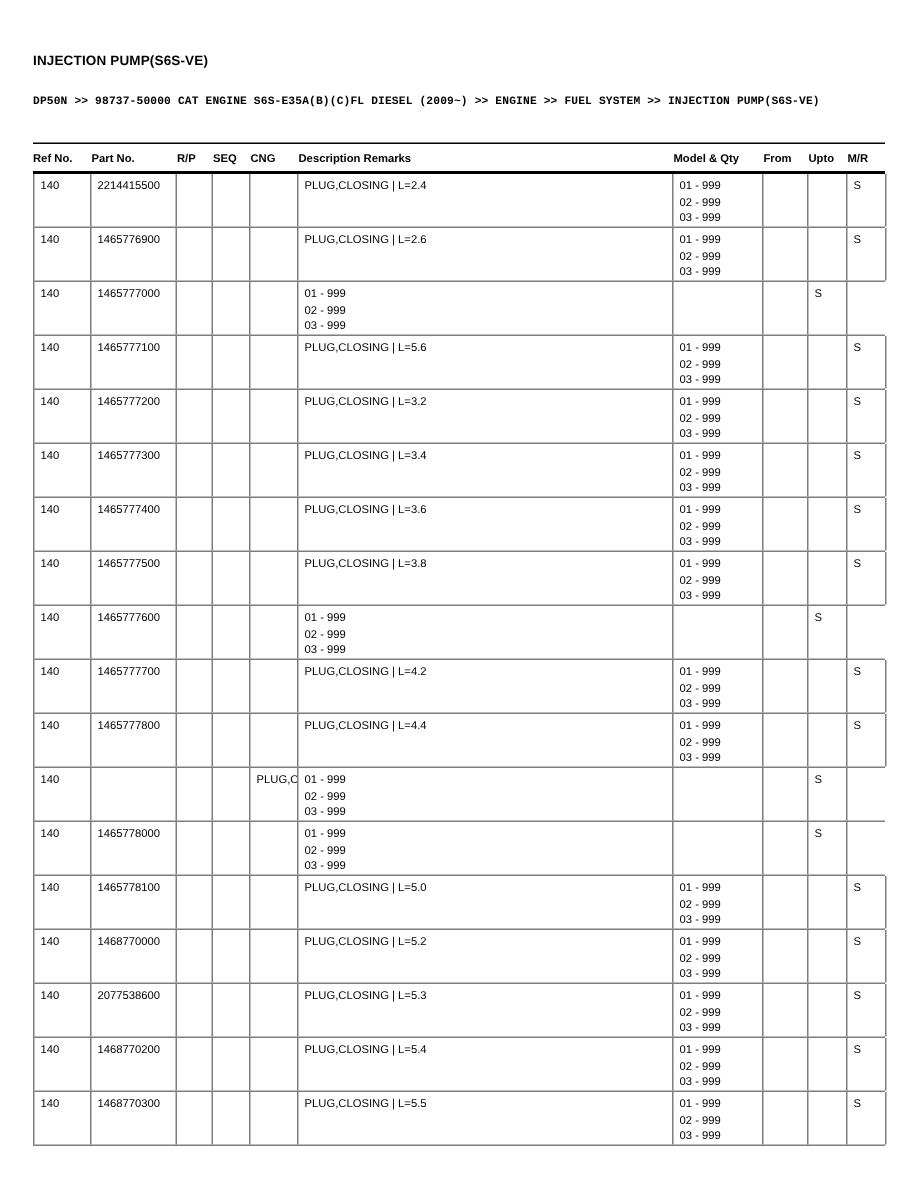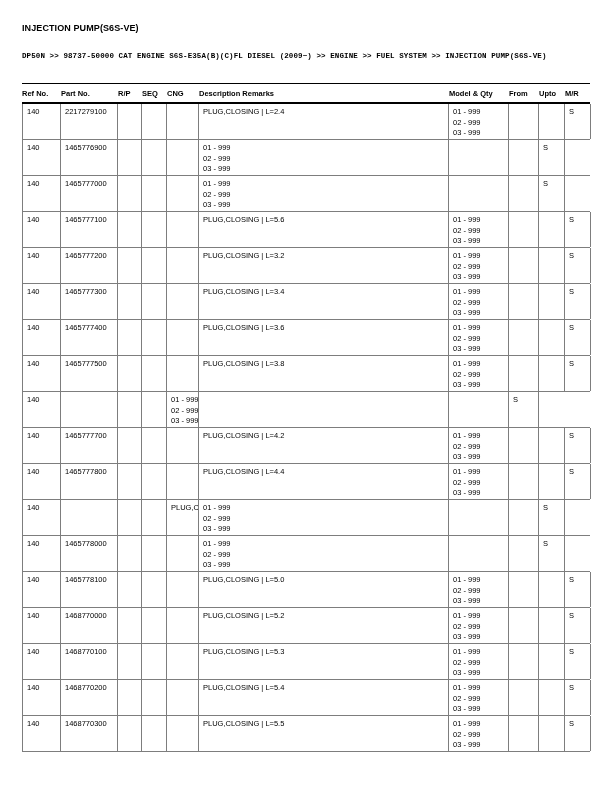--- a/index.html
+++ b/index.html
@@ -6,21 +6,21 @@
   body {
     width: 612px; height: 792px;
     background: #ffffff;
     color: #000000;
     font-family: "Liberation Sans", sans-serif;
     overflow: hidden;
   }
   .page { padding: 16px 22px 0 22px; box-sizing: border-box; }
   .title {
     font-size: 9px; font-weight: bold; letter-spacing: 0.1px;
-    margin-top: 7px;
+    margin-top: 19px;
   }
   .breadcrumb {
     font-size: 7.5px; font-weight: bold; letter-spacing: 0.1px;
     margin-top: 19px;
     white-space: nowrap;
     font-family: Liberation Mono, monospace;
   }
   .table { margin-top: 23px; }
   .grid-cols {
     display: grid;
@@ -69,41 +69,42 @@
       <div class="hc">CNG</div>
       <div class="hc">Description Remarks</div>
       <div class="hc">Model &amp; Qty</div>
       <div class="hc">From</div>
       <div class="hc">Upto</div>
       <div class="hc">M/R</div>
     </div>
     <div class="tbody">
   <div class="trow grid-cols">
     <div class="c">140</div>
-    <div class="c">2217279100</div>
+    <div class="c">2214415500</div>
     <div class="c"></div>
     <div class="c"></div>
     <div class="c"></div>
     <div class="c">PLUG,CLOSING | L=2.4</div>
     <div class="c model">
             <div>01 - 999</div>
             <div>02 - 999</div>
             <div>03 - 999</div>
           </div>
     <div class="c"></div>
     <div class="c"></div>
     <div class="c">S</div>
   </div>
 
   <div class="trow grid-cols">
     <div class="c">140</div>
     <div class="c">1465776900</div>
     <div class="c"></div>
     <div class="c"></div>
     <div class="c"></div>
+    <div class="c">PLUG,CLOSING | L=2.6</div>
     <div class="c model">
             <div>01 - 999</div>
             <div>02 - 999</div>
             <div>03 - 999</div>
           </div>
     <div class="c"></div>
     <div class="c"></div>
     <div class="c">S</div>
   </div>
 
@@ -203,20 +204,21 @@
             <div>02 - 999</div>
             <div>03 - 999</div>
           </div>
     <div class="c"></div>
     <div class="c"></div>
     <div class="c">S</div>
   </div>
 
   <div class="trow grid-cols">
     <div class="c">140</div>
+    <div class="c">1465777600</div>
     <div class="c"></div>
     <div class="c"></div>
     <div class="c"></div>
     <div class="c model">
             <div>01 - 999</div>
             <div>02 - 999</div>
             <div>03 - 999</div>
           </div>
     <div class="c"></div>
     <div class="c"></div>
@@ -318,21 +320,21 @@
             <div>02 - 999</div>
             <div>03 - 999</div>
           </div>
     <div class="c"></div>
     <div class="c"></div>
     <div class="c">S</div>
   </div>
 
   <div class="trow grid-cols">
     <div class="c">140</div>
-    <div class="c">1468770100</div>
+    <div class="c">2077538600</div>
     <div class="c"></div>
     <div class="c"></div>
     <div class="c"></div>
     <div class="c">PLUG,CLOSING | L=5.3</div>
     <div class="c model">
             <div>01 - 999</div>
             <div>02 - 999</div>
             <div>03 - 999</div>
           </div>
     <div class="c"></div>

